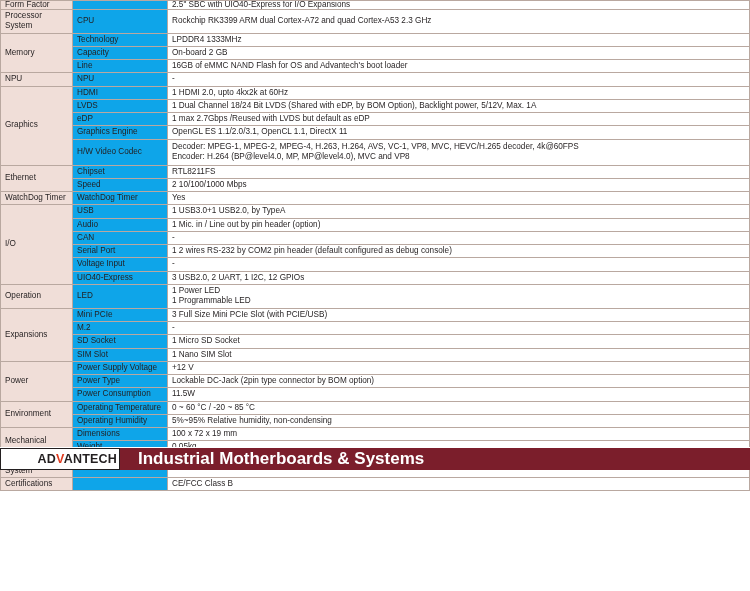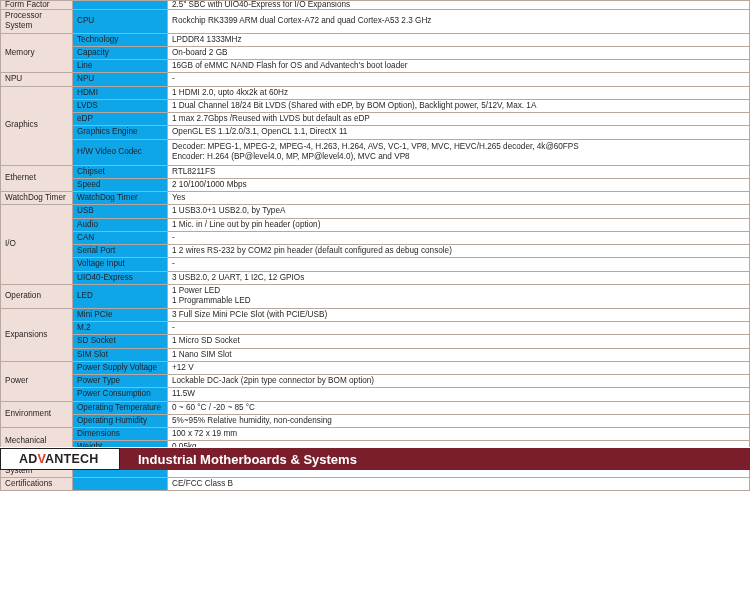--- a/index.html
+++ b/index.html
@@ -67,45 +67,45 @@
   .footer-bar {
     display: flex;
     align-items: stretch;
     background: #ffffff;
     border-top: 1px solid #ffffff;
     height: 22px;
   }
   .brand {
     display: flex;
     align-items: center;
-    justify-content: flex-start;
+    justify-content: flex-end;
     width: 120px;
     background: #ffffff;
     color: #231f20;
     font-weight: bold;
     font-size: 12px;
     letter-spacing: 0.2px;
     border: 1px solid #231f20;
     box-sizing: border-box;
-    padding: 0 18px;
+    padding: 0 2px;
   }
   .brand .ad-logo {
     display: inline-block;
     font-weight: bold;
     font-size: 12.5px;
   }
   .brand .ad-logo .mark {
     color: #e03a1e;
   }
   .footer-title {
     flex: 1;
     background: #7b1e2b;
     color: #ffffff;
     font-weight: bold;
-    font-size: 13px;
+    font-size: 17px;
     display: flex;
     align-items: center;
     padding-left: 18px;
     box-sizing: border-box;
   }
   .footer-note {
     display: flex;
     justify-content: space-between;
     align-items: center;
     font-size: 7.4px;

